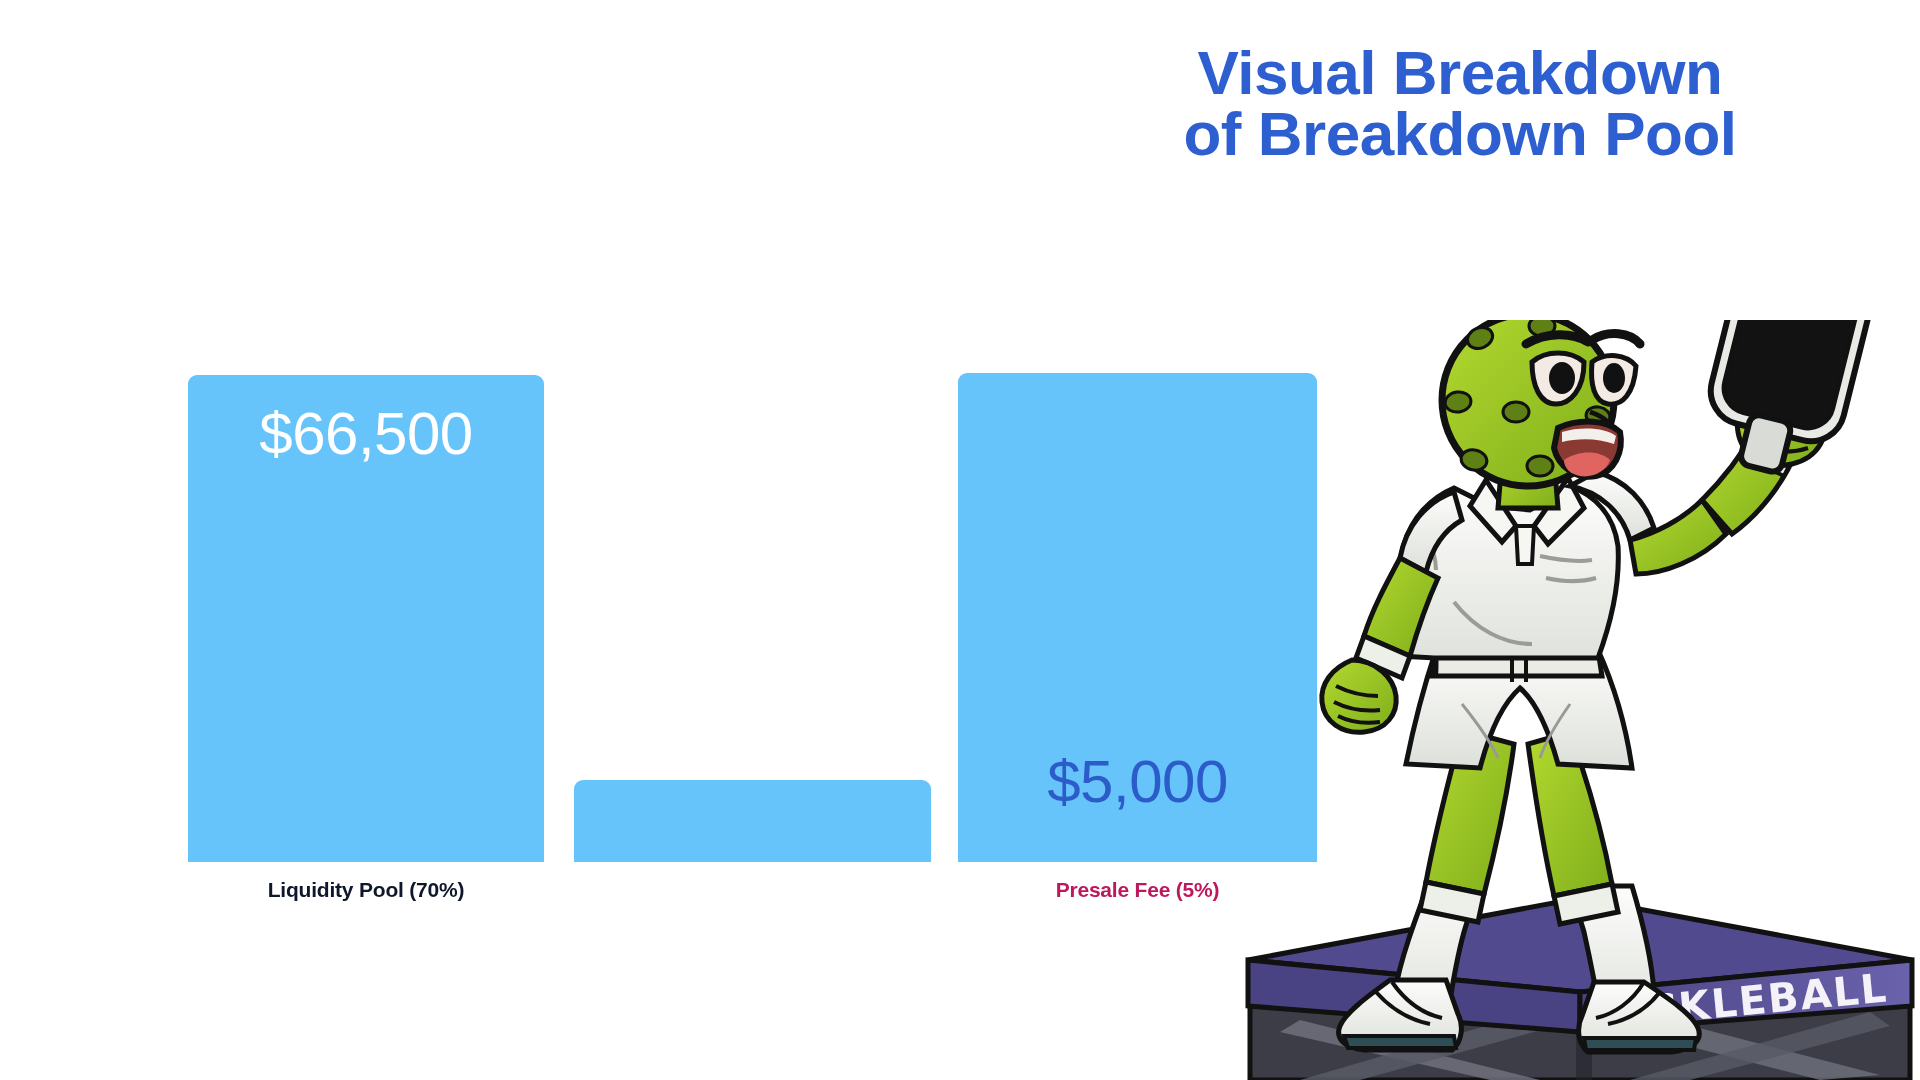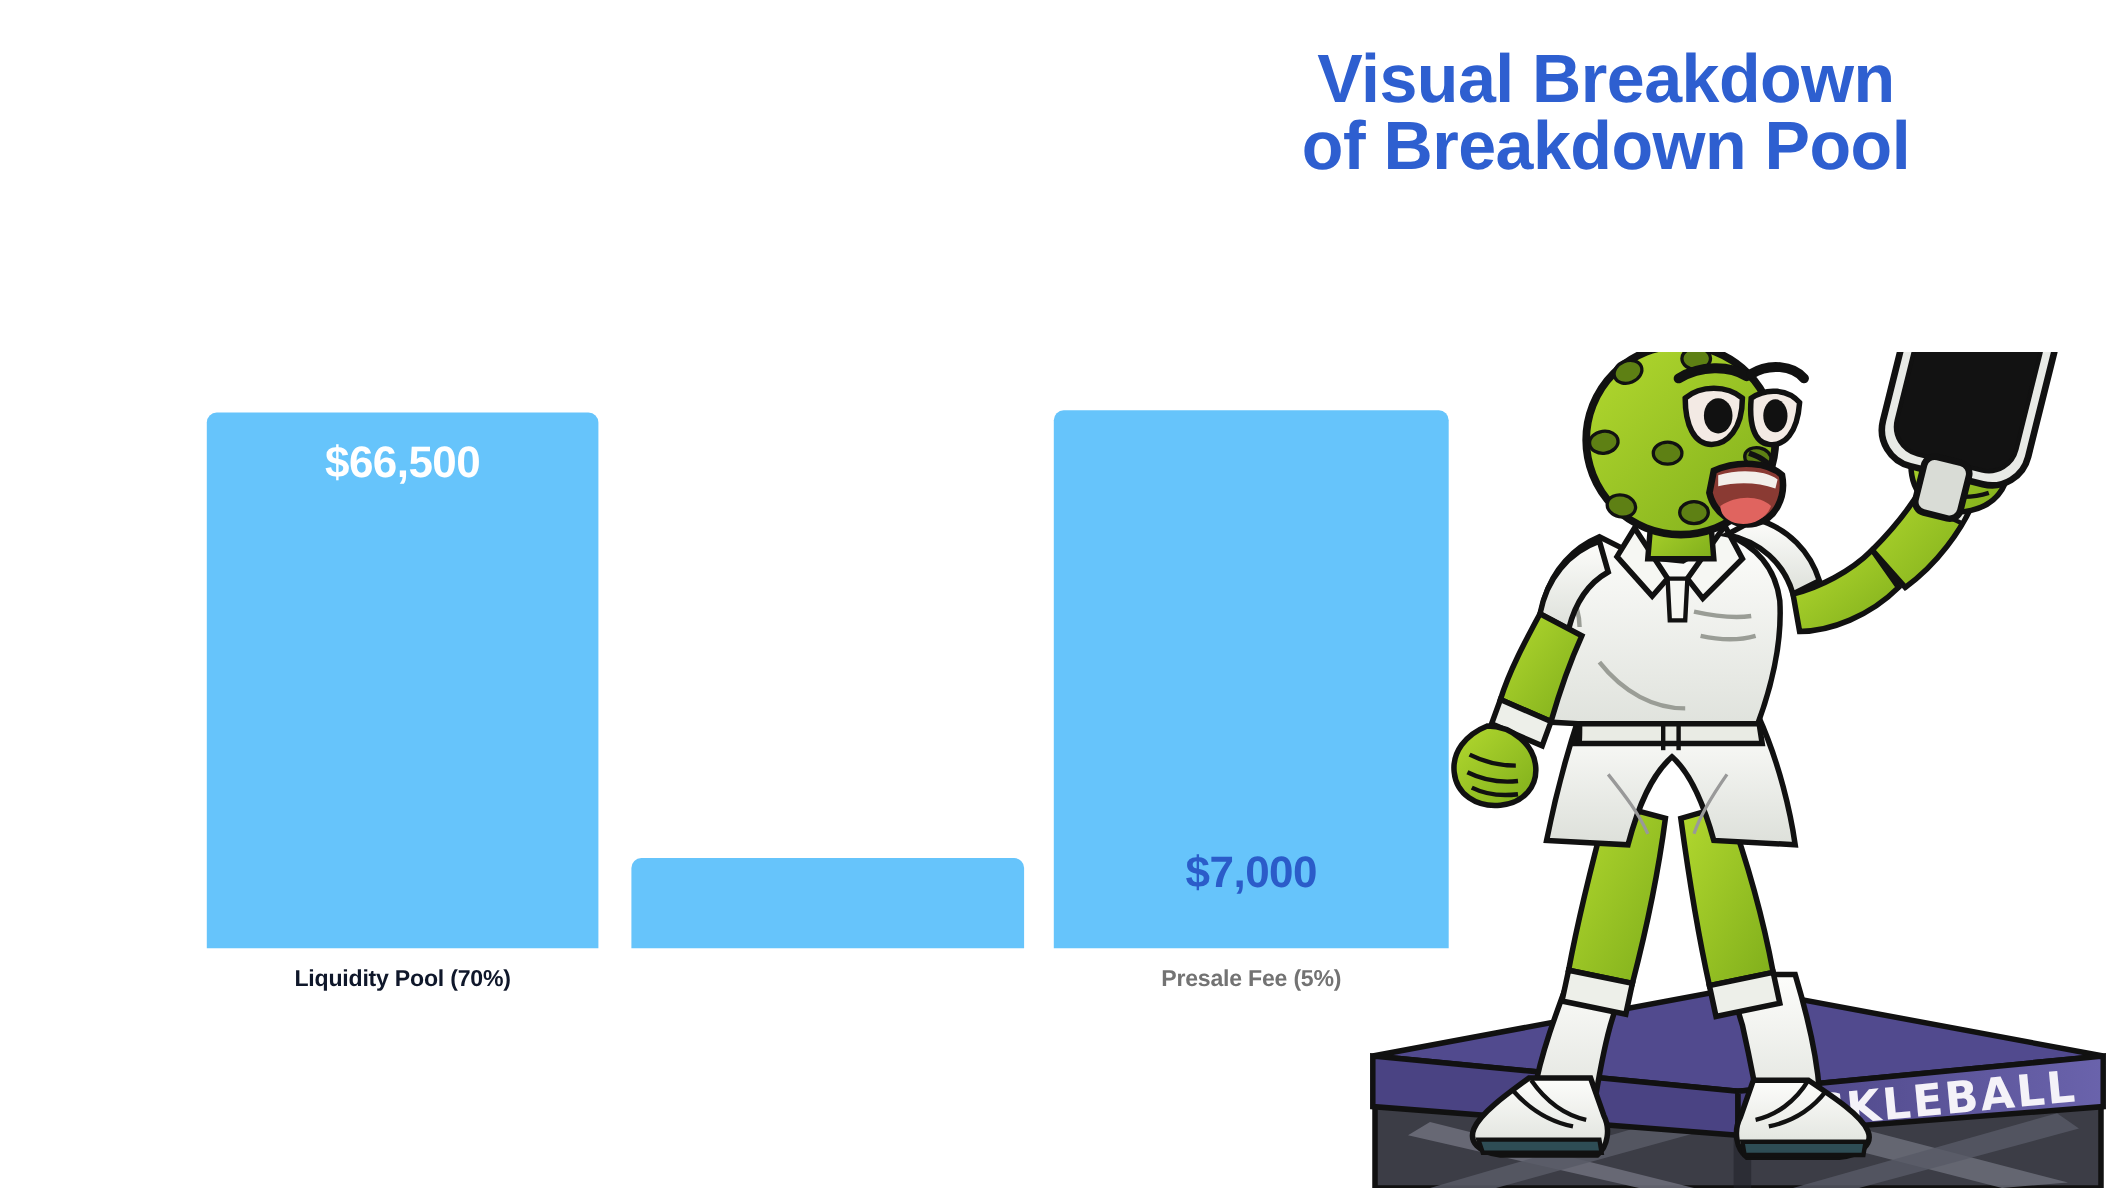--- a/index.html
+++ b/index.html
@@ -59,22 +59,22 @@
   .bar {
     position: absolute;
     bottom: 218px;
     border-radius: 9px 9px 0 0;
     background: #66C4FB;
   }
   .bar-value {
     position: absolute;
     width: 100%;
     text-align: center;
-    font-weight: 700;
-    font-size: 40px;
+    font-weight: 400;
+    font-size: 60px;
     letter-spacing: -0.5px;
     white-space: nowrap;
   }
   .bar-value.inside-top {
     top: 24px;
     color: #ffffff;
   }
   .bar-value.inside-bottom {
     bottom: 46px;
     color: #2B5CC9;
@@ -84,21 +84,21 @@
     bottom: 178px;
     width: 100%;
     text-align: center;
     font-weight: 700;
     font-size: 21px;
     color: #0f172a;
     letter-spacing: -0.2px;
     white-space: nowrap;
   }
   .bar-label.accent {
-    color: #737373;
+    color: #be185d;
   }
 
   
   .mascot {
     position: absolute;
     right: 0px;
     bottom: 0px;
     width: 680px;
     height: 760px;
     pointer-events: none;
@@ -119,21 +119,21 @@
     <div class="bar" style="left:188px; width:356px; height:487px;">
       <div class="bar-value inside-top">$66,500</div>
     </div>
     <div class="bar-label" style="left:188px; width:356px;">Liquidity Pool (70%)</div>
 
     <div class="bar" style="left:574px; width:357px; height:82px;">
       <div class="bar-value inside-top"></div>
     </div>
 
     <div class="bar" style="left:958px; width:359px; height:489px;">
-      <div class="bar-value inside-bottom">$7,000</div>
+      <div class="bar-value inside-bottom">$5,000</div>
     </div>
     <div class="bar-label accent" style="left:958px; width:359px;">Presale Fee (5%)</div>
 
   </div>
 
   <div class="mascot">
     <svg viewBox="0 0 680 760" width="680" height="760" xmlns="http://www.w3.org/2000/svg">
       <defs>
         <linearGradient id="gGreen" x1="0" y1="0" x2="1" y2="1">
           <stop offset="0%" stop-color="#B3D92F"></stop>

